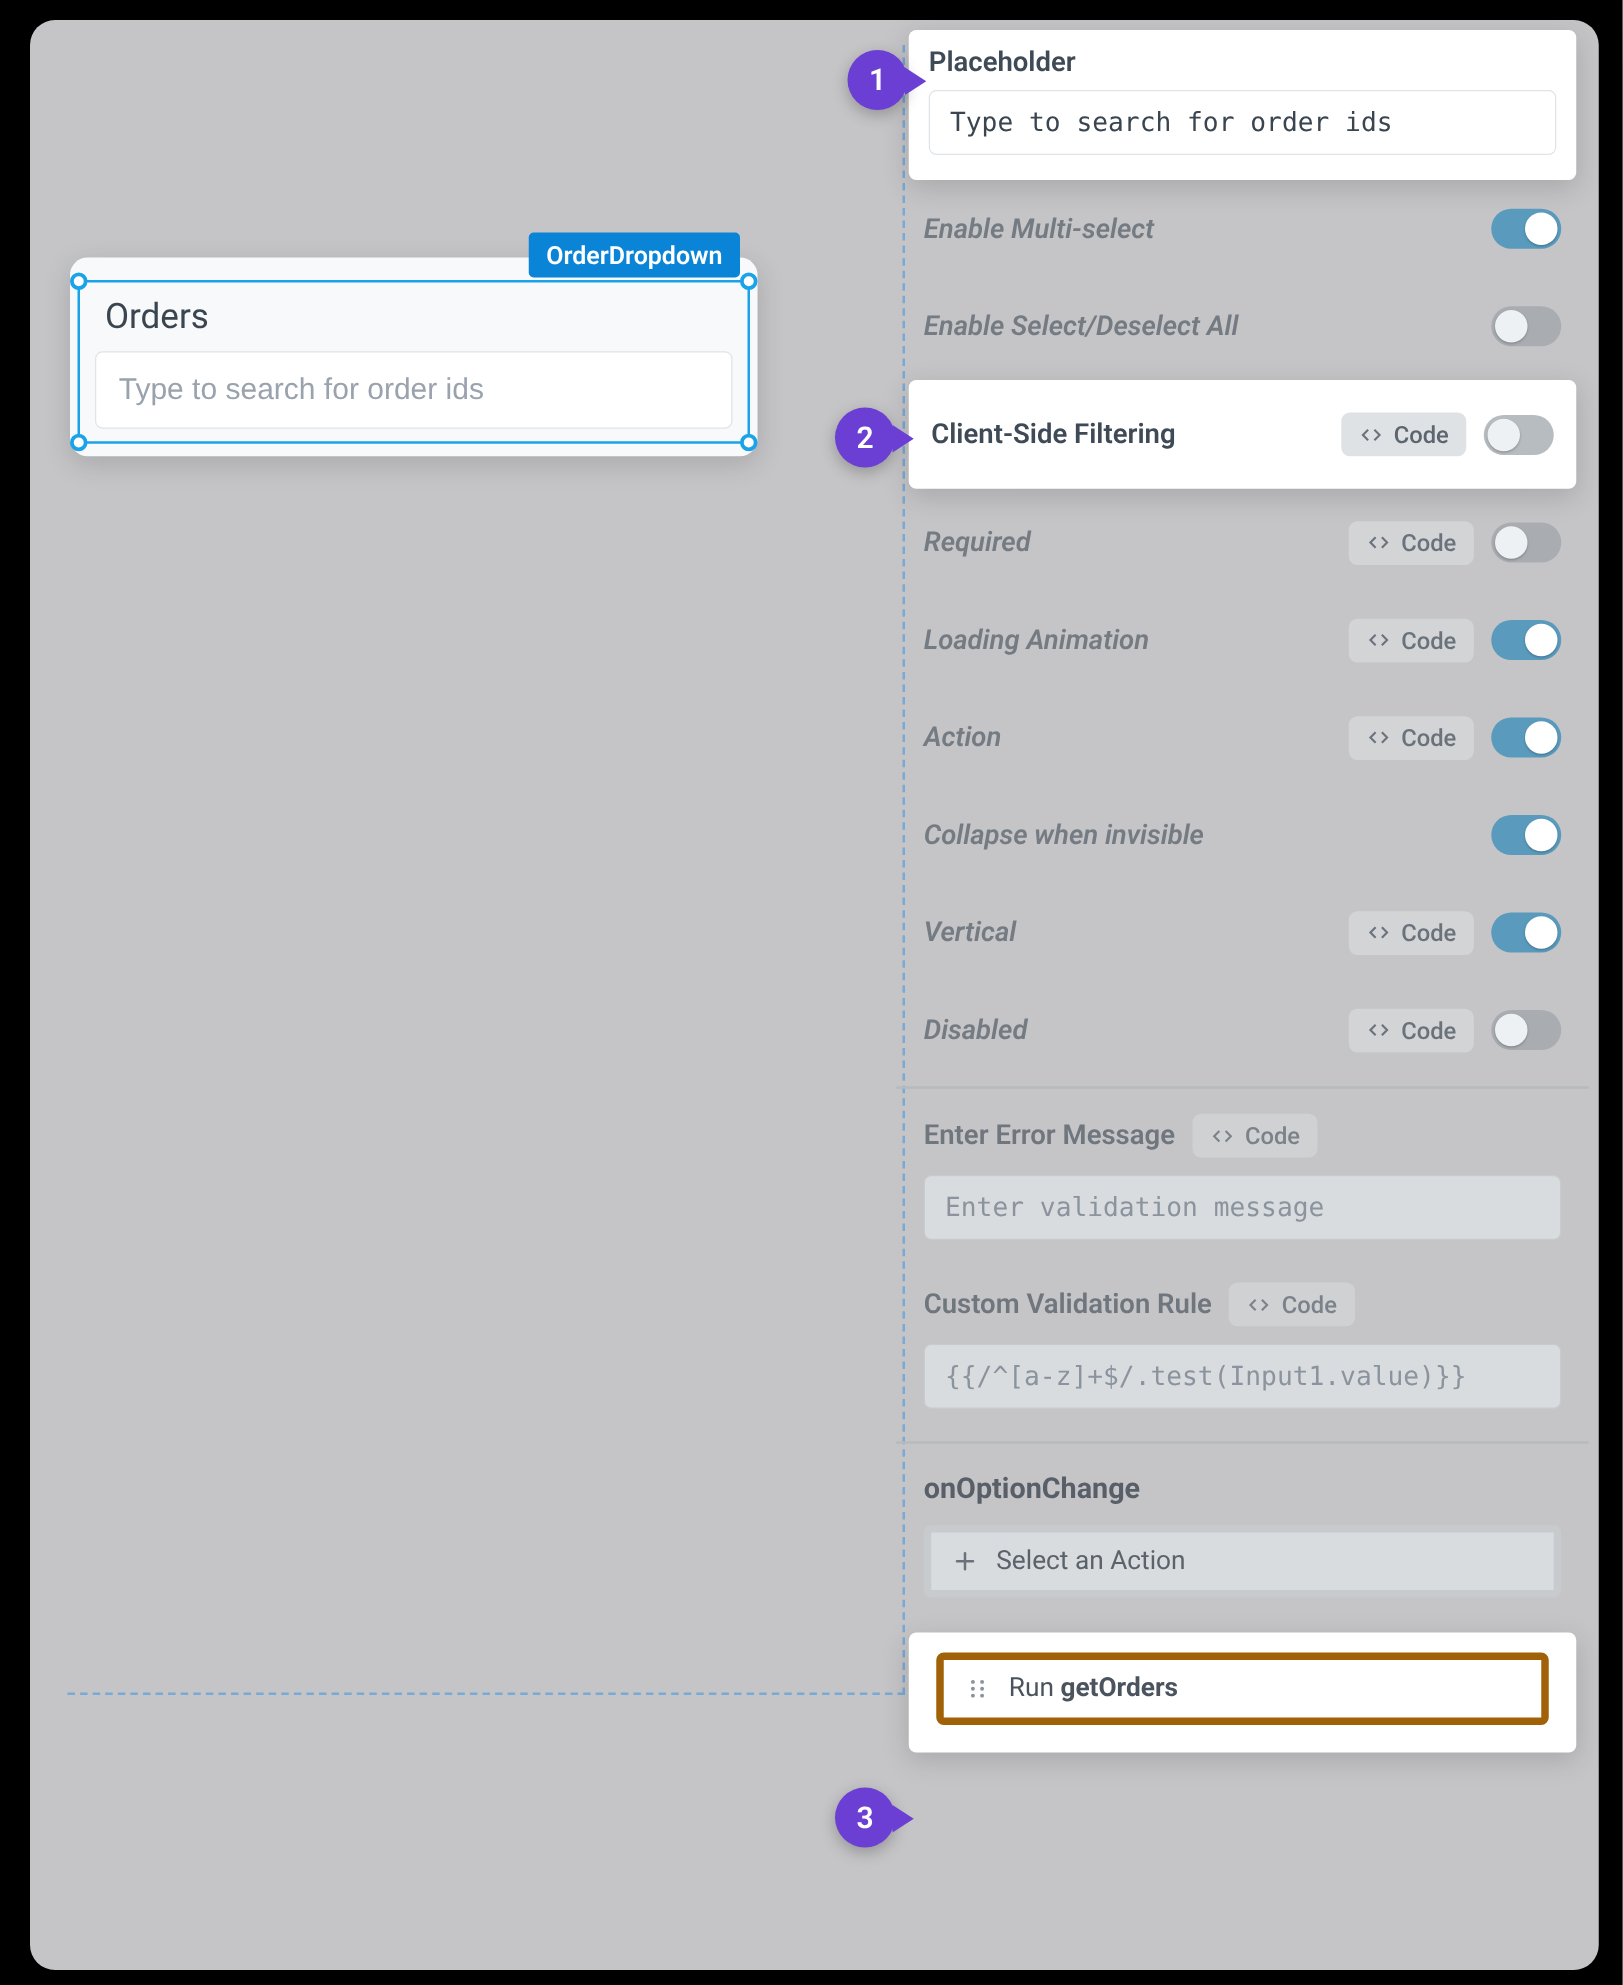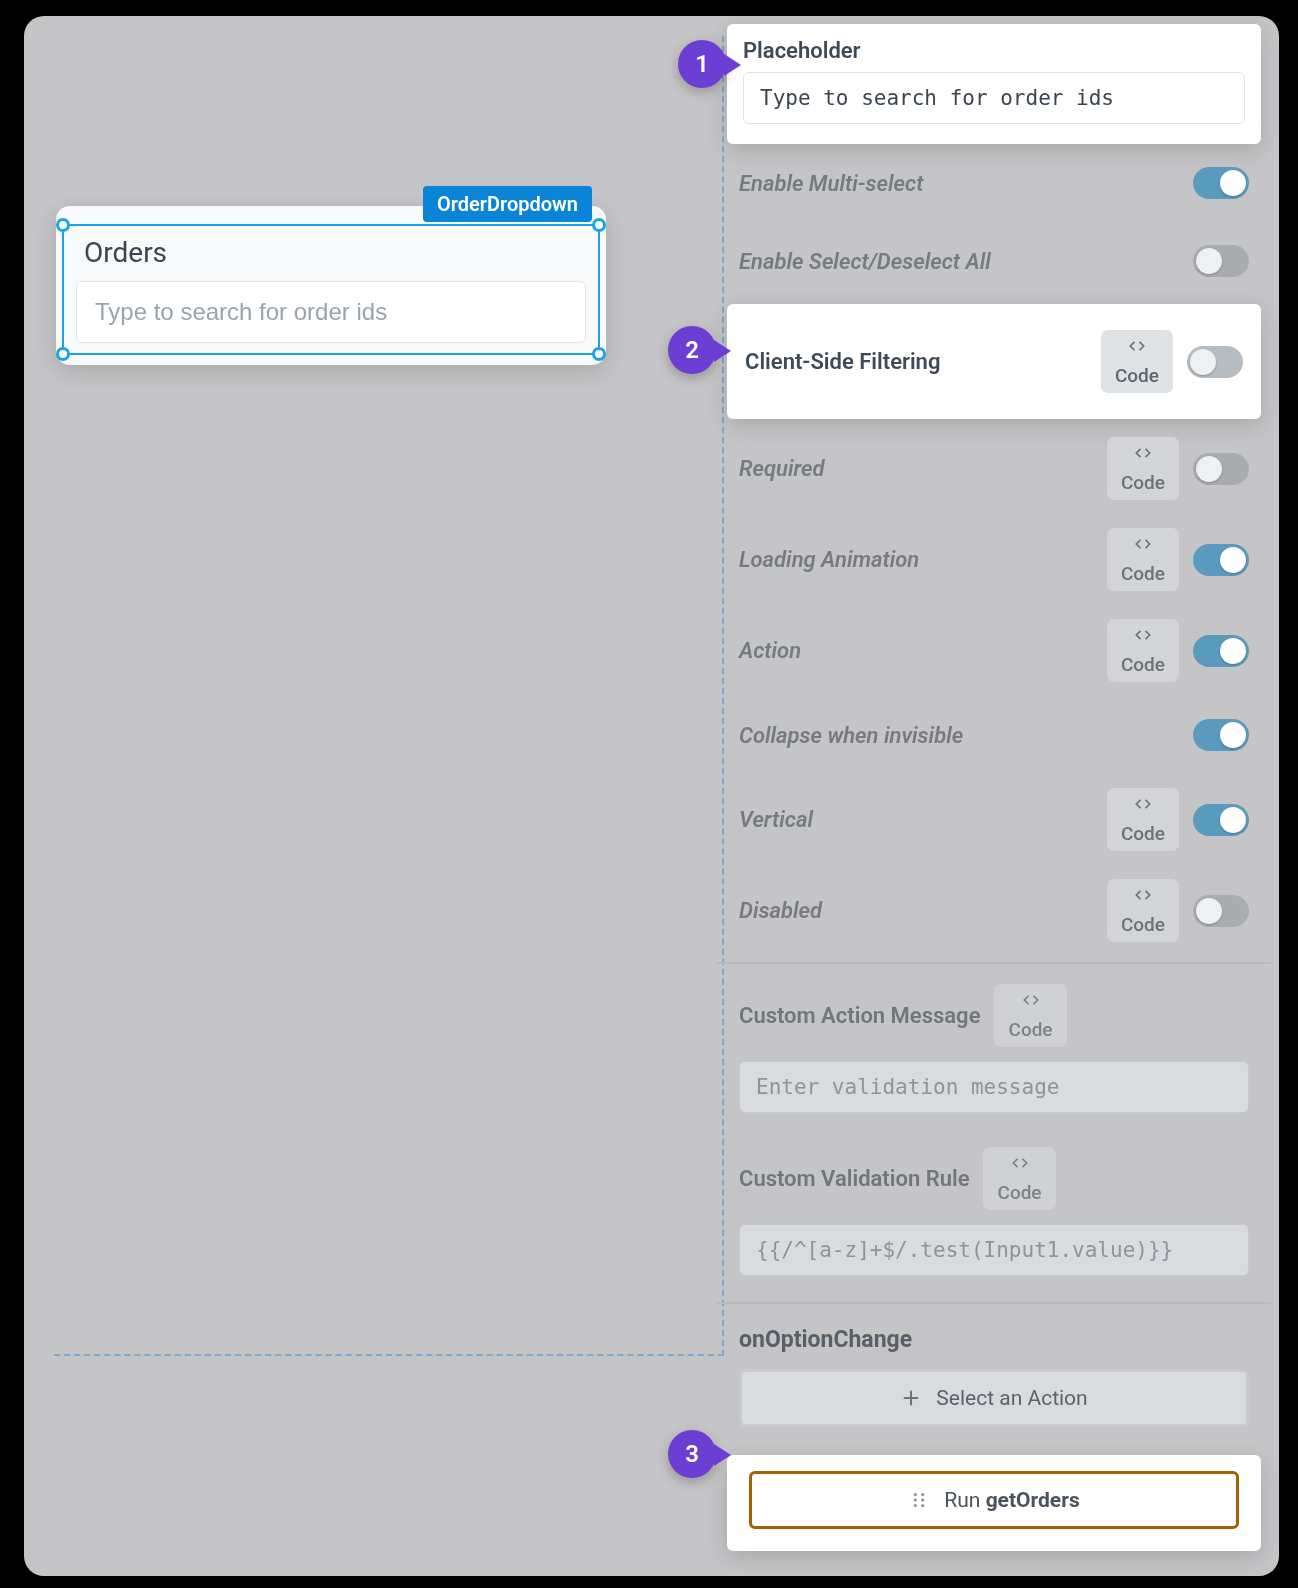--- a/index.html
+++ b/index.html
@@ -123,21 +123,20 @@
     display: inline-flex;
     align-items: center;
     gap: 8px;
     background: #dfe2e4;
     color: #5c6670;
     font-size: 19px;
     font-weight: 500;
     padding: 6px 14px;
     border-radius: 7px;
     cursor: pointer;
-    flex-direction: column;
   }
   .code-pill.dim { background: #d2d4d6; color: #6a727b; }
   .code-pill svg { width: 20px; height: 20px; }
   .code-icon-stroke { stroke: #6a727b; stroke-width: 2; fill: none; }
 
   .toggle {
     width: 56px; height: 32px;
     border-radius: 16px;
     position: relative;
     cursor: pointer;
@@ -201,30 +200,29 @@
   .event-title {
     font-size: 23px;
     font-weight: 700;
     color: #2e3742;
     margin-bottom: 16px;
   }
   .event-block.dim .event-title { color: #464e58; opacity: 0.85; }
 
   .action-row {
     height: 58px;
-    border: 3px solid #a16207;
+    border: 6px solid #a16207;
     border-radius: 6px;
     display: flex;
     align-items: center;
     gap: 14px;
     padding: 0 16px;
     font-size: 21px;
     color: #4a535e;
     cursor: pointer;
-    justify-content: center;
   }
   .action-row.dim { background: #d9dcde; border-color: #c7cbce; color: #5a626b; }
   .action-row.highlight { background: #ffffff; }
 
   .drag-icon, .plus-icon {
     width: 22px; height: 22px; flex: 0 0 auto;
     color: #6a727b;
   }
 
   
@@ -387,21 +385,21 @@
         <div class="toggle off dim">
             <div class="knob"></div>
           </div>
       </div>
     </div>
 
     <div class="divider"></div>
 
     <div class="section-block dim">
       <div class="section-label">
-        <span>Custom Action Message</span>
+        <span>Enter Error Message</span>
         <span class="code-pill dim">
           <svg viewBox="0 0 24 24">
               <path class="code-icon-stroke" d="M9 7l-5 5 5 5M15 7l5 5-5 5"></path>
             </svg>
           <span>Code</span>
         </span>
       </div>
       <input class="code-input dim" type="text" placeholder="Enter validation message" style="">
     </div>
 

